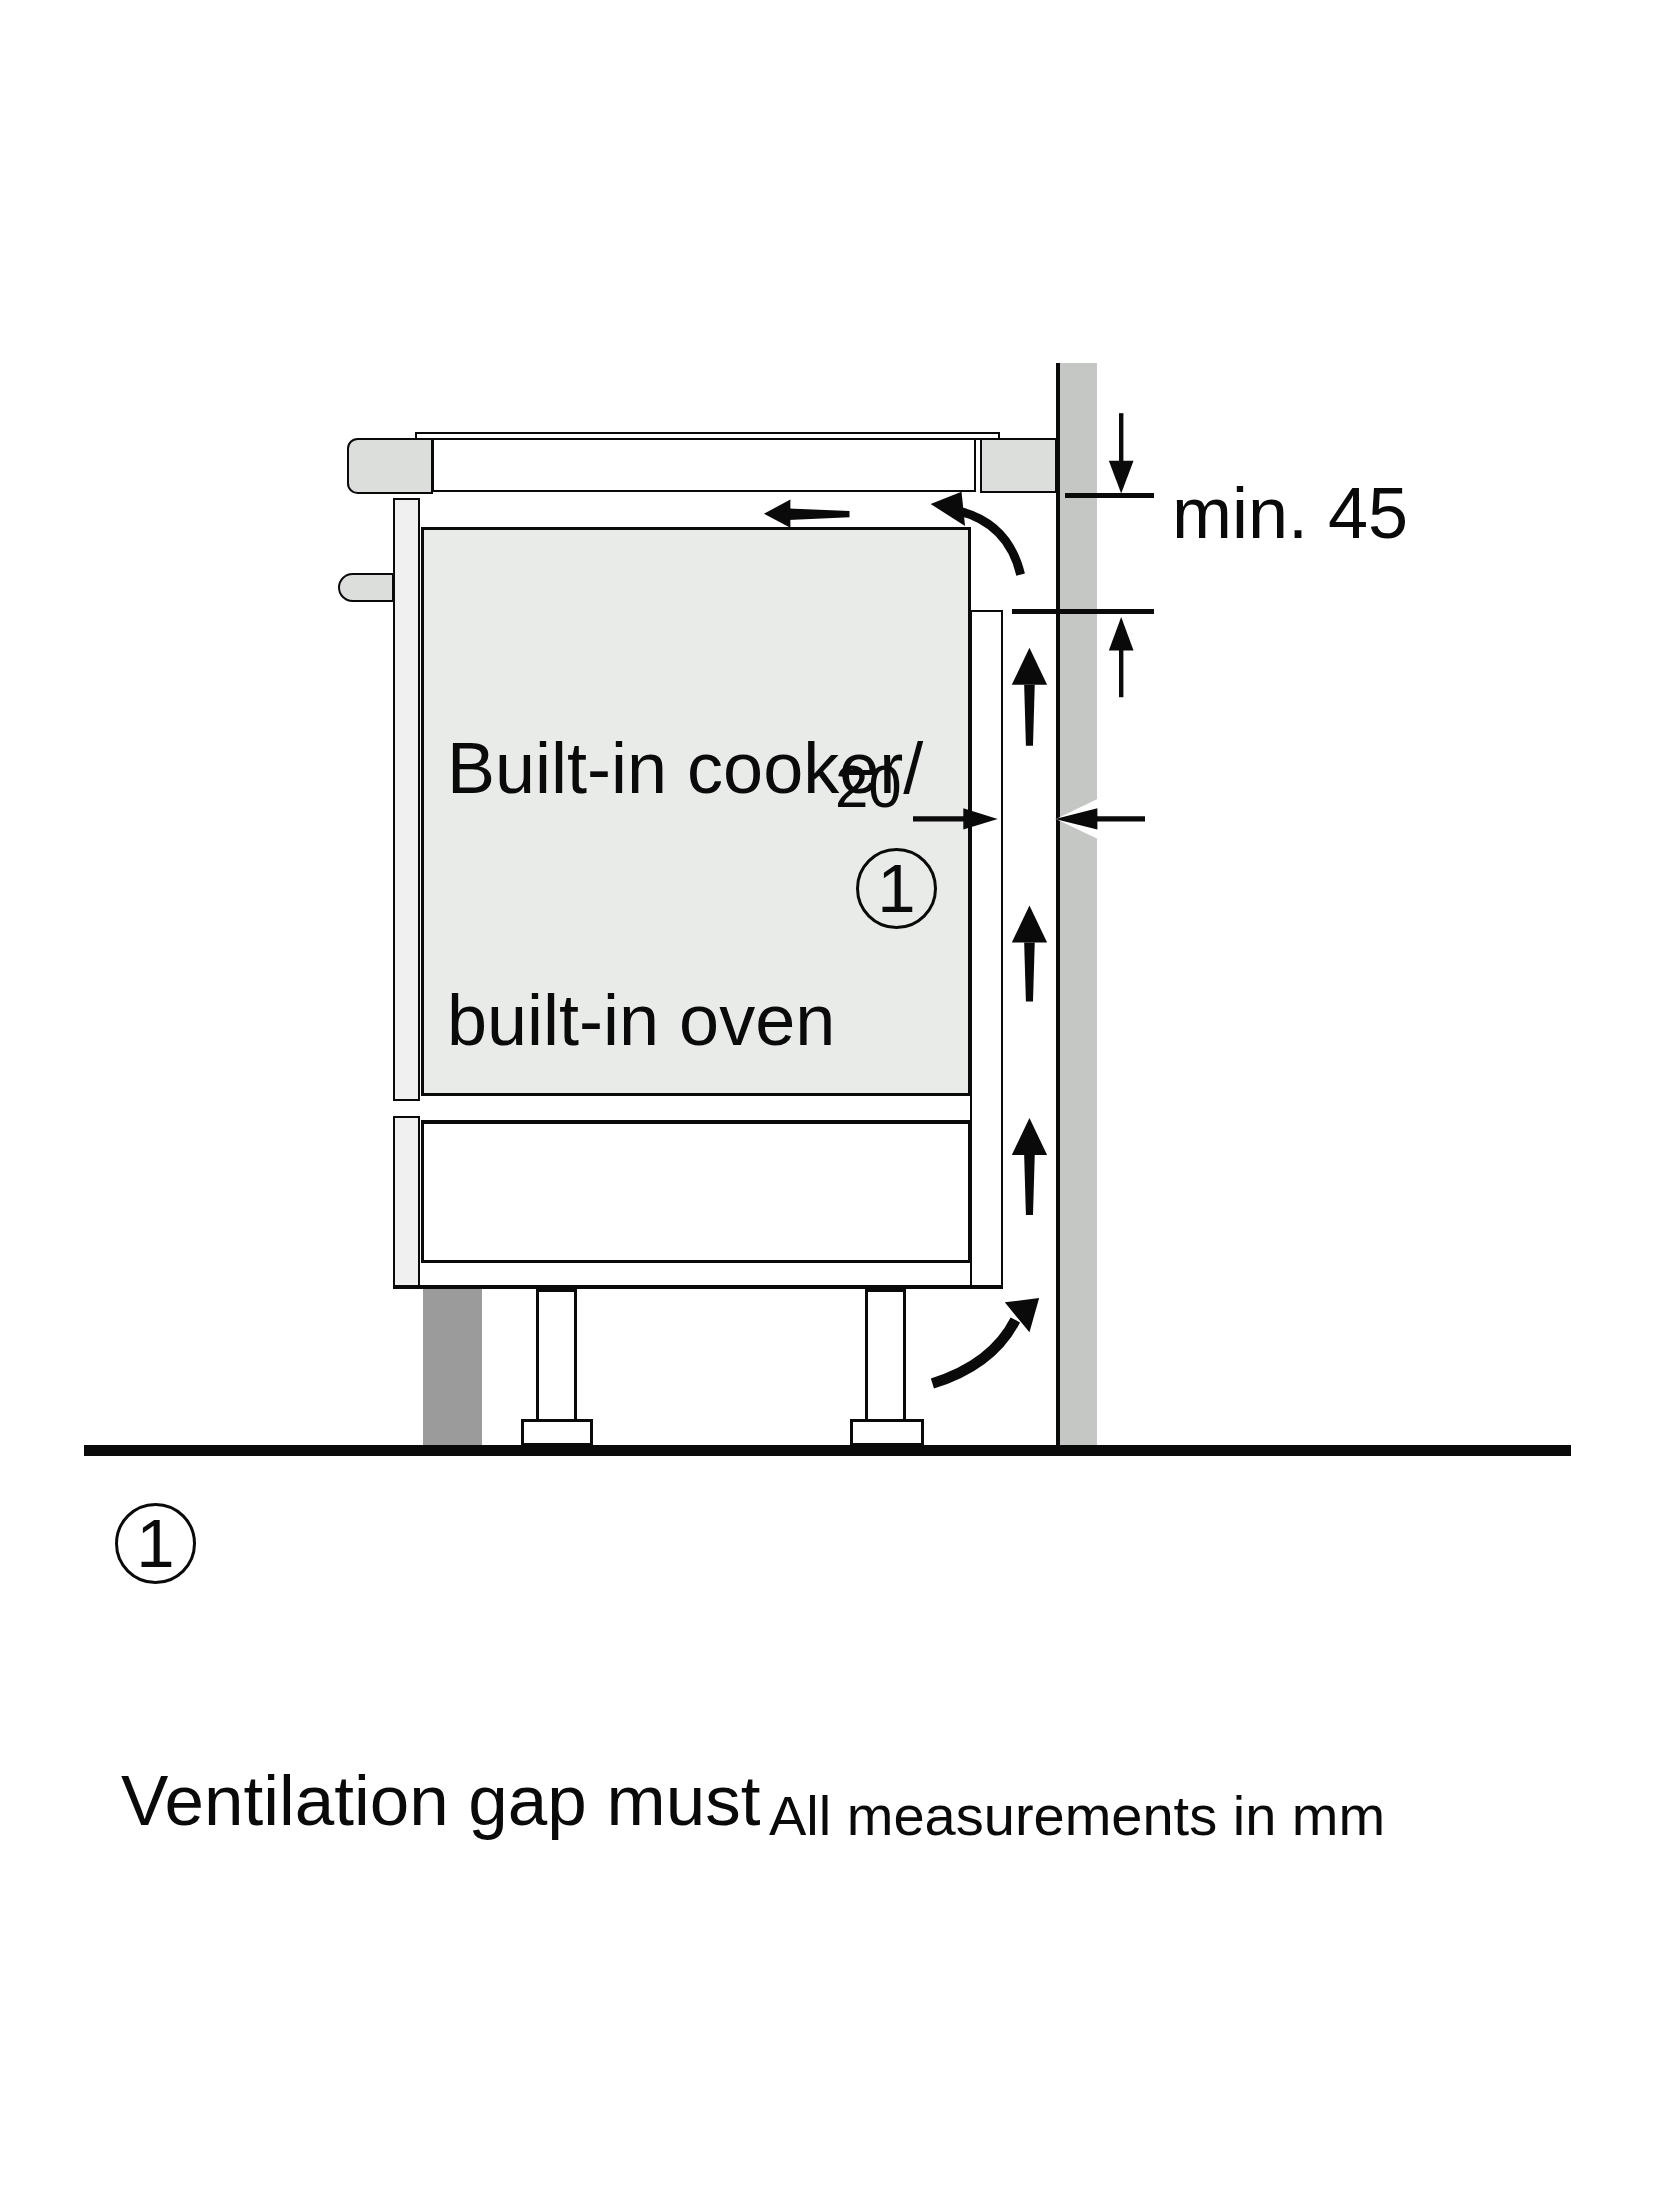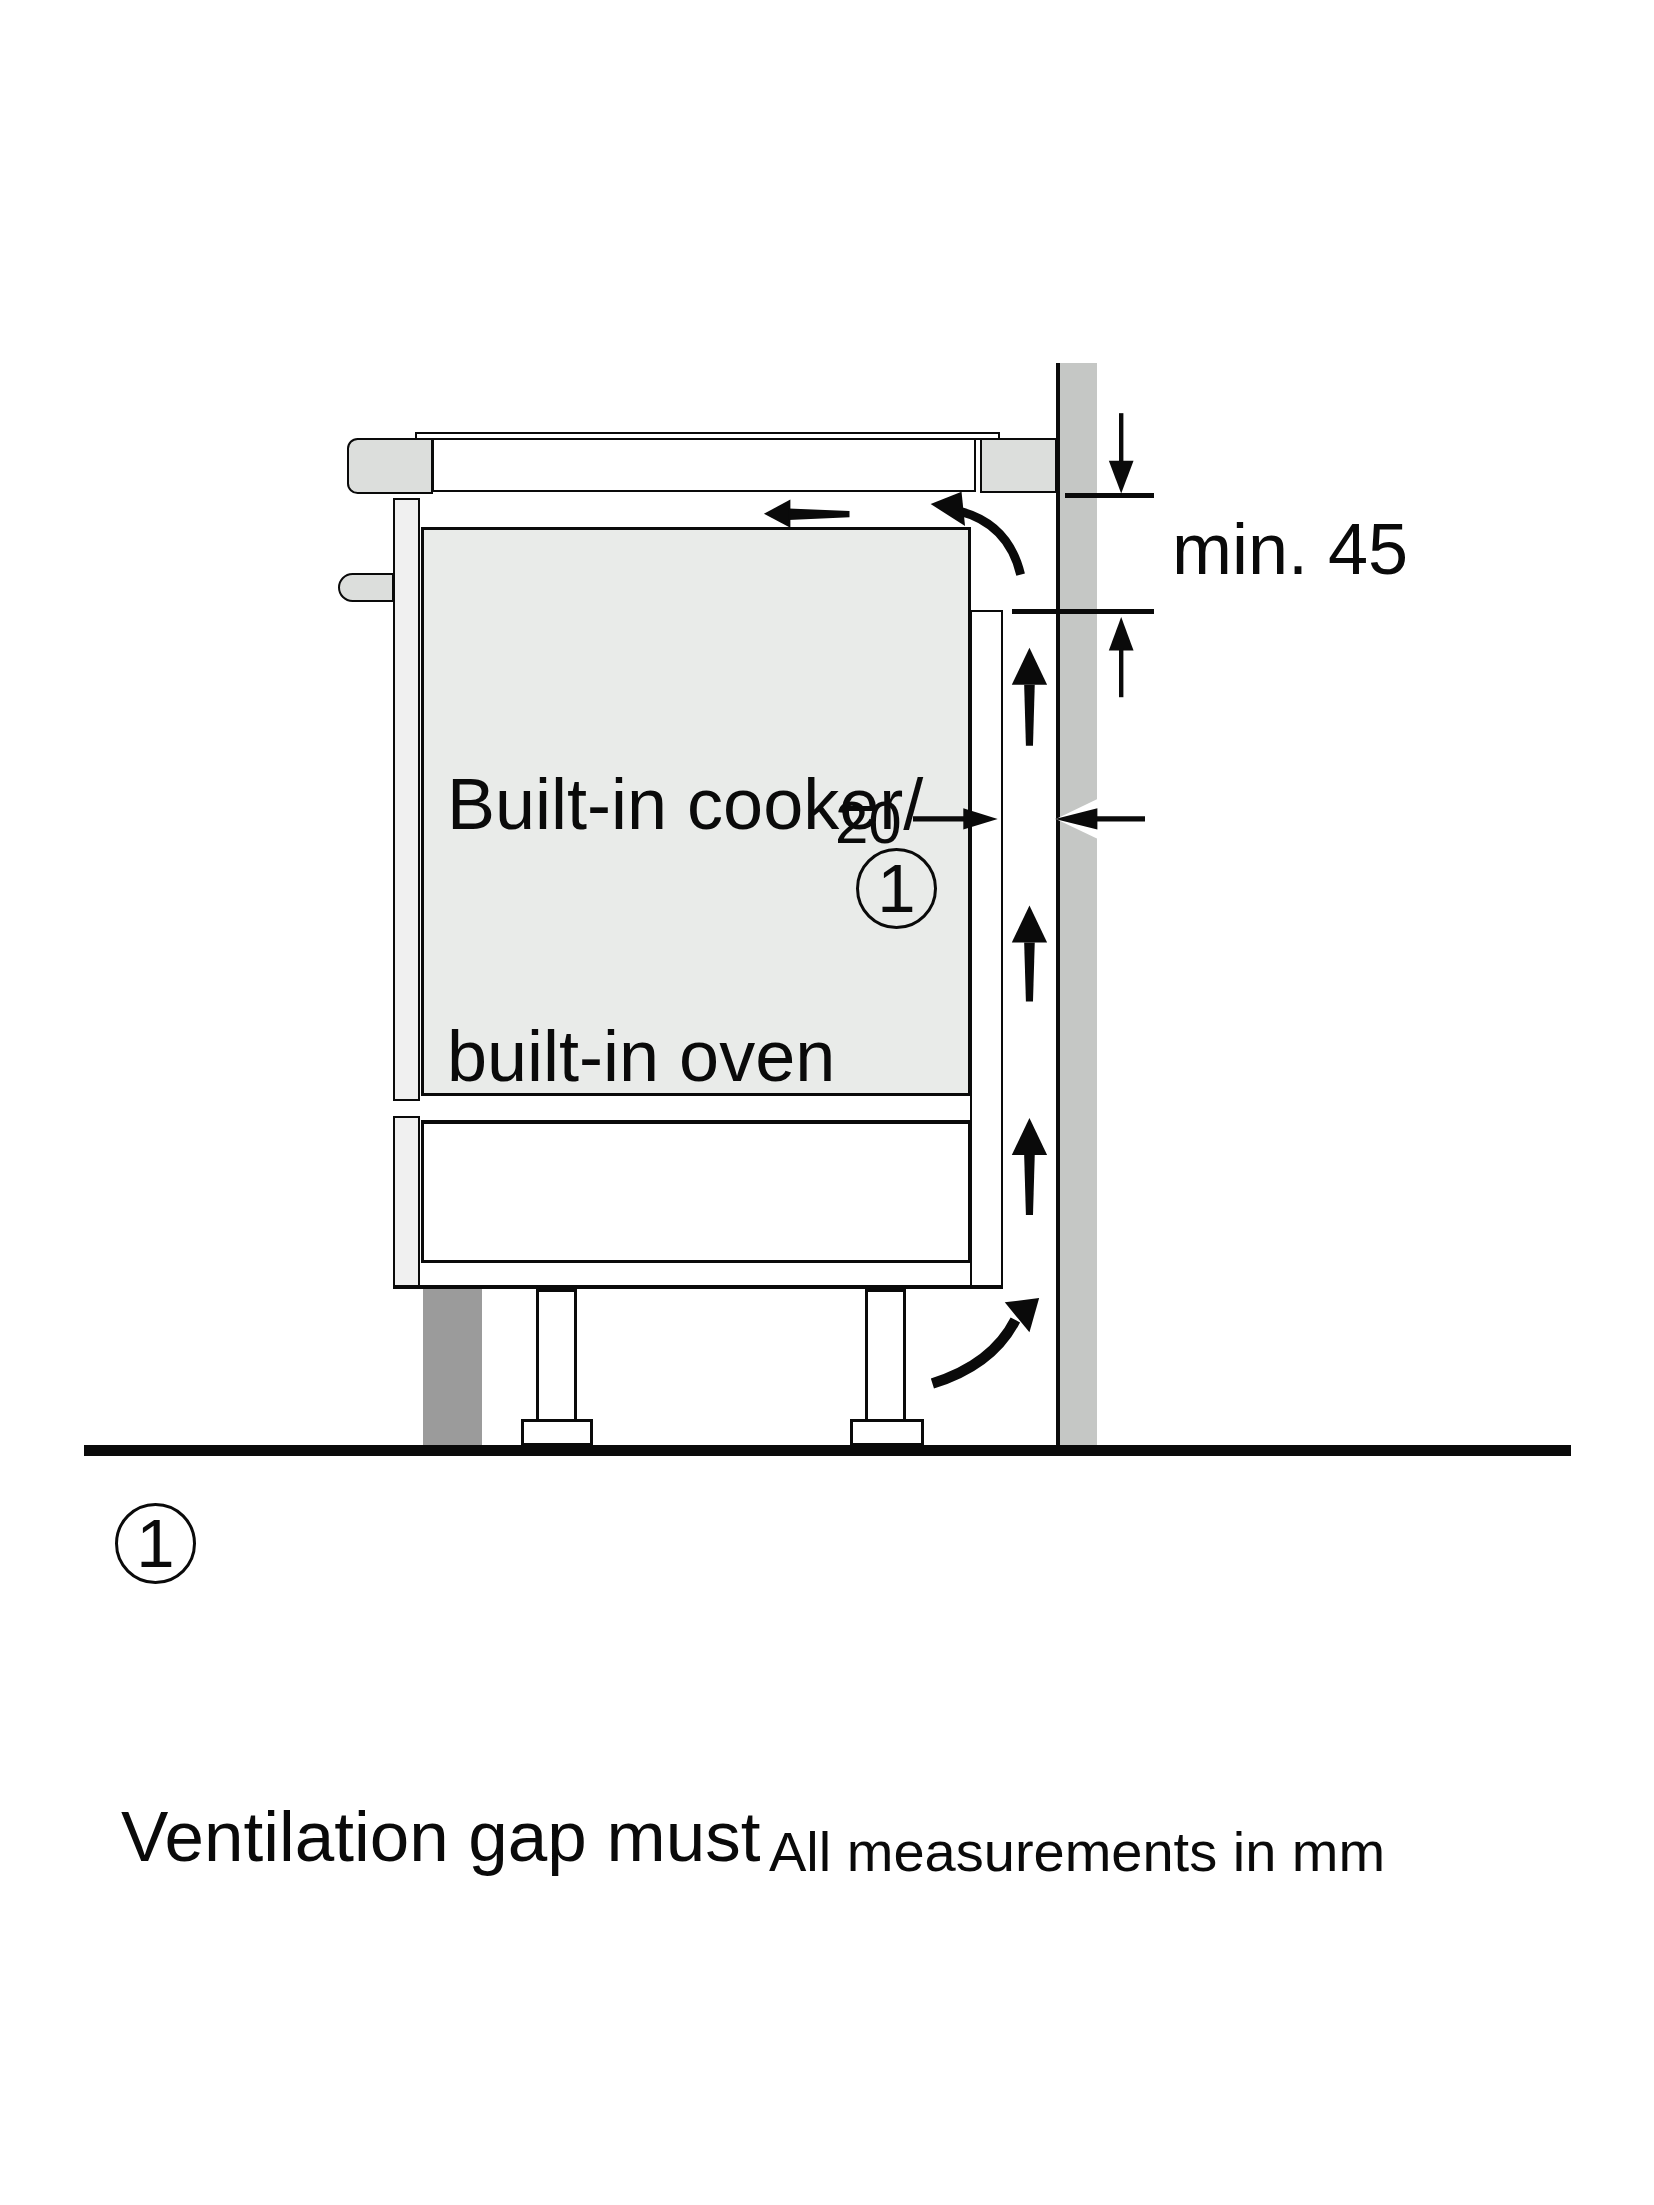--- a/index.html
+++ b/index.html
@@ -2,21 +2,21 @@
 <html style="font-size:14px"><head>
 <meta charset="utf-8">
 <style>
   html,body{margin:0;padding:0;background:#fff;}
   .page{
     position:relative;width:1654px;height:2206px;background:#ffffff;
     font-family:"Liberation Sans", sans-serif;color:#0a0a0a;overflow:hidden;
   }
   .abs{position:absolute;box-sizing:border-box;}
   .rect{border:2.6px solid #0a0a0a;background:#fff;}
-  .label{white-space:pre;color:#0a0a0a;margin-top:36px;}
+  .label{white-space:pre;color:#0a0a0a;}
   svg{position:absolute;left:0;top:0;}
   .circle-callout{
     border:3.5px solid #0a0a0a;border-radius:50%;background:#fff0;
     display:flex;align-items:center;justify-content:center;
     font-size:69px;line-height:69px;
   }
 </style>
 </head>
 <body>
 

